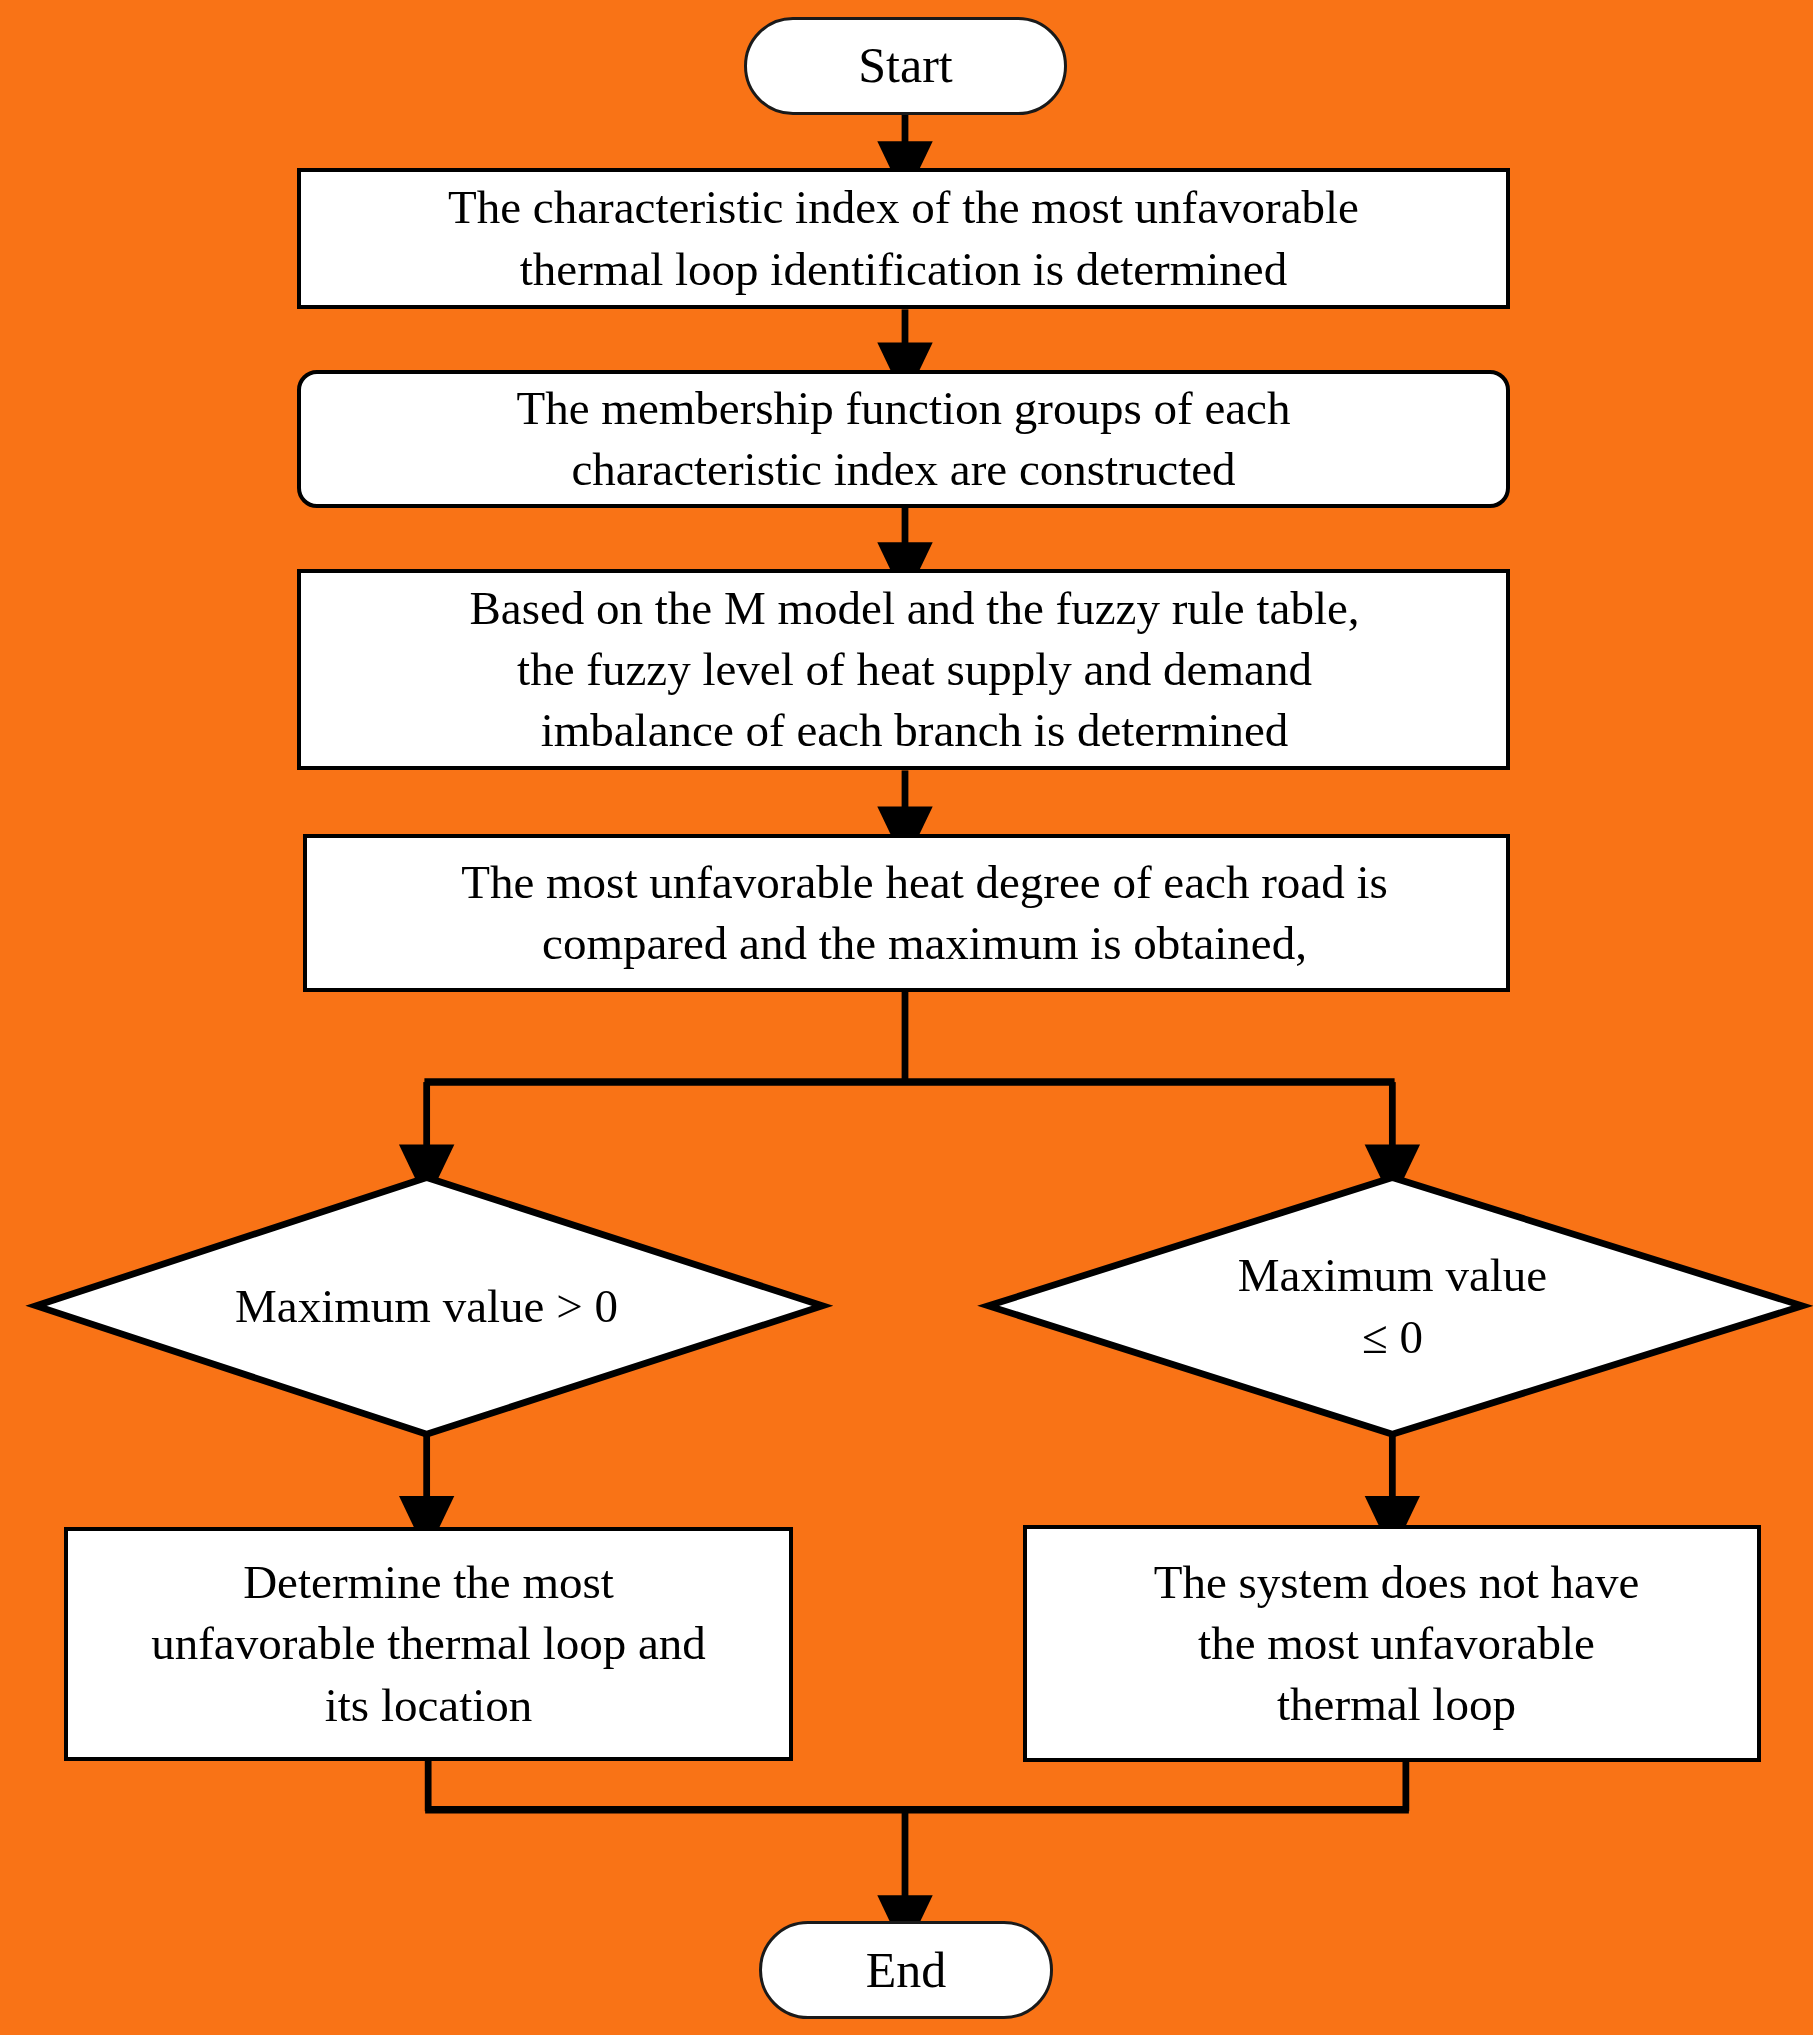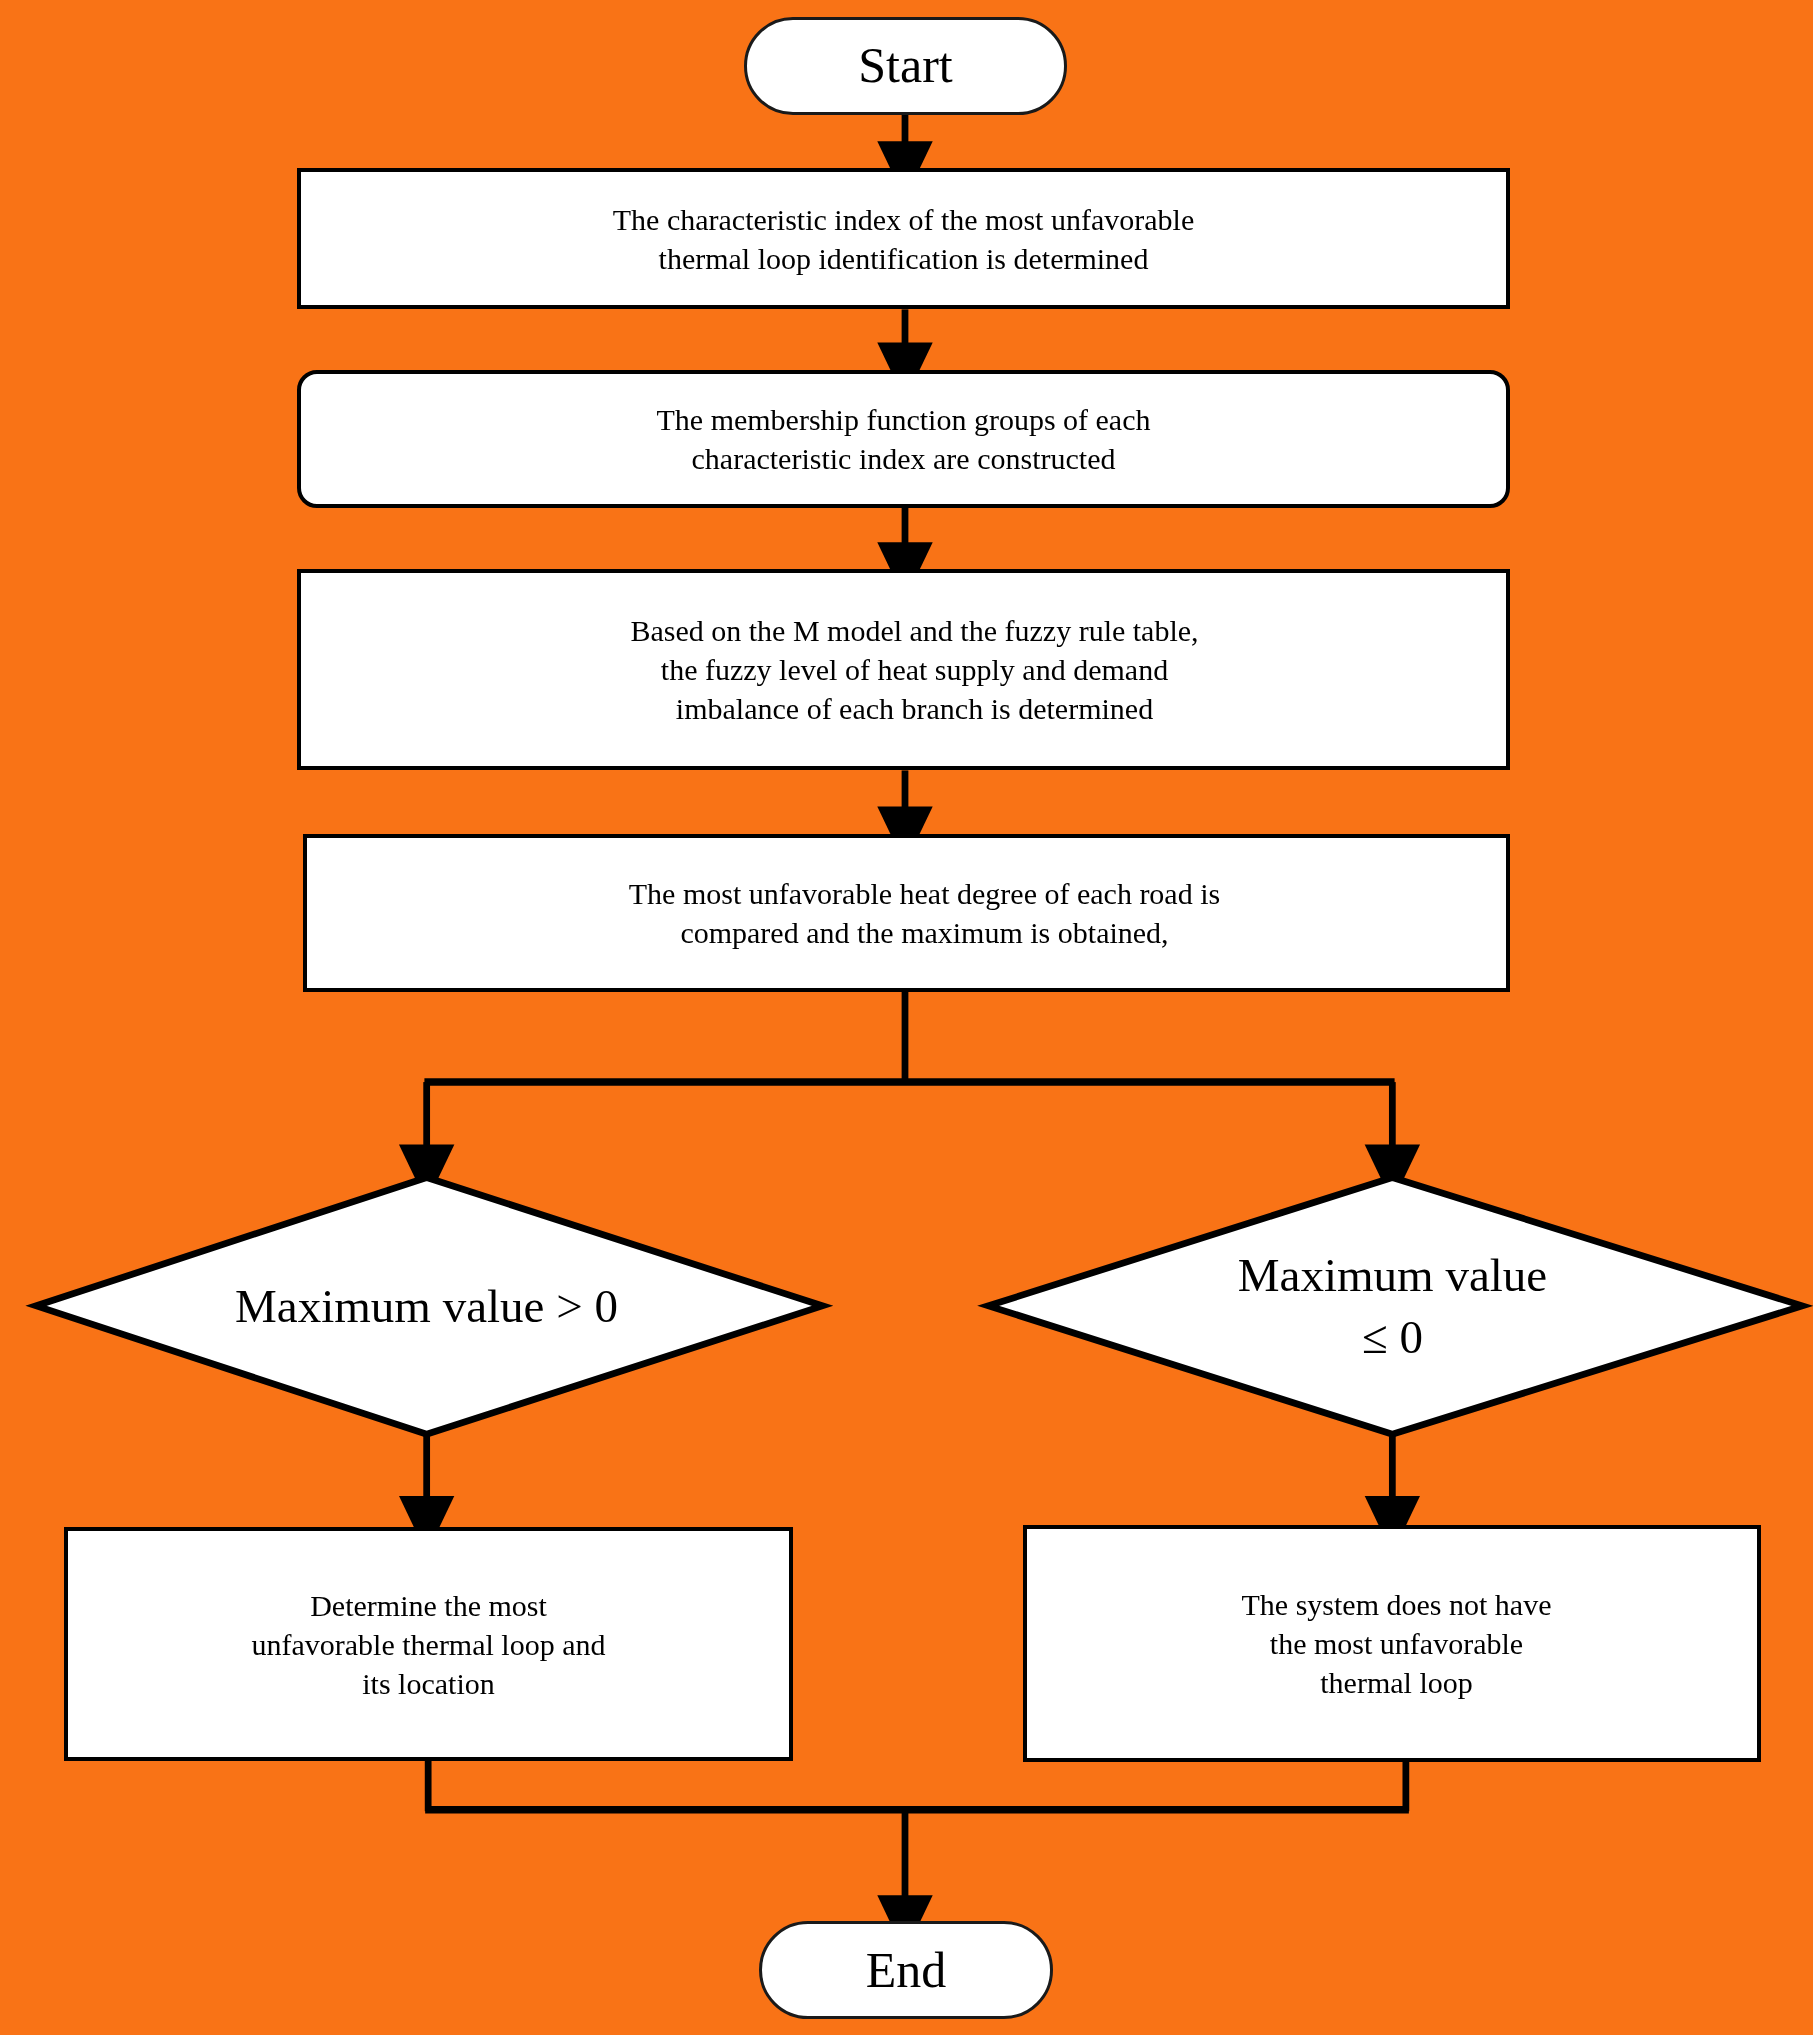--- a/index.html
+++ b/index.html
@@ -44,21 +44,21 @@
   }
   
   .terminator {
     border: 3.8px solid #1a1a1a;
     border-radius: 53px;
     font-size: 50px;
   }
   
   .process {
     border: 4.5px solid #000000;
-    font-size: 30px;
+    font-size: 47px;
   }
   .decision-text {
     position: absolute;
     display: flex;
     align-items: center;
     justify-content: center;
     text-align: center;
     font-size: 47px;
     line-height: 1.30;
     white-space: pre-line;

